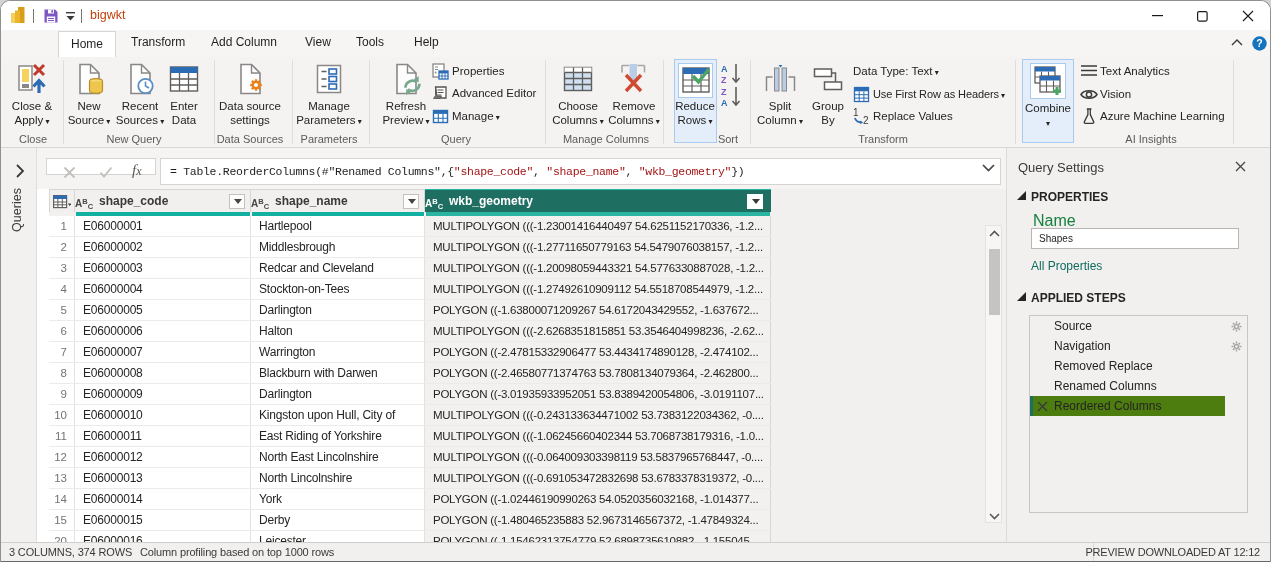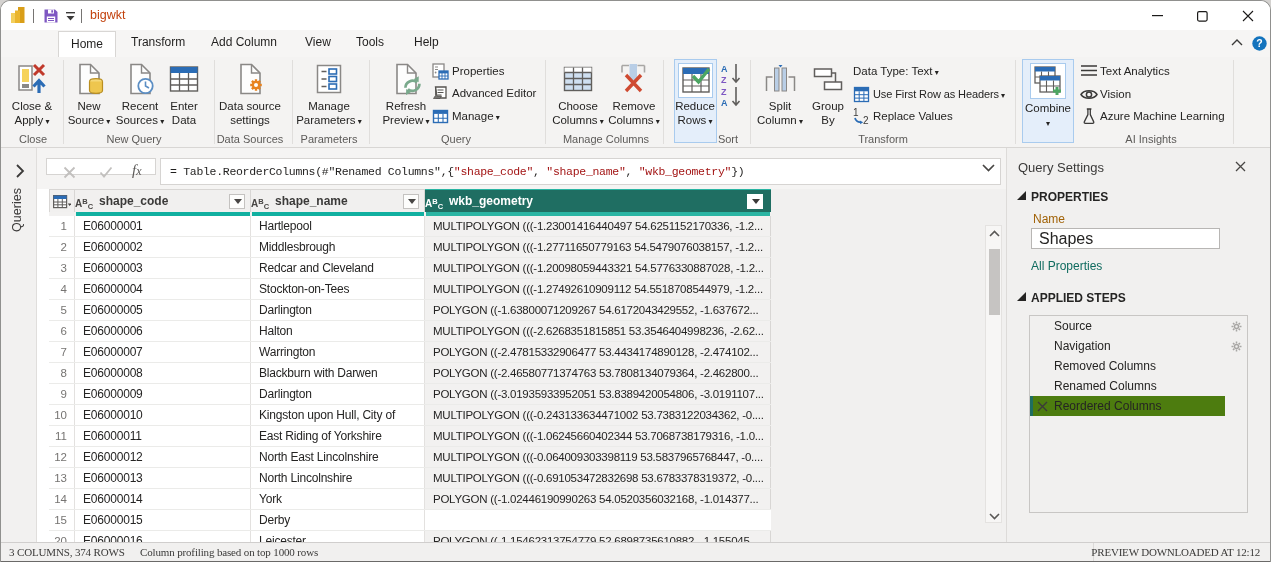--- a/index.html
+++ b/index.html
@@ -51,21 +51,21 @@
   .c2 { position:absolute; left:202px; top:0; width:174px; height:20px; font-size:12px; letter-spacing:-0.2px; color:#252423; line-height:20px; padding-left:8px; border-right:1px solid #e3e1df; overflow:hidden; white-space:nowrap; }
   .c3 { position:absolute; left:376px; top:0; width:346px; height:20px; font-size:11.5px; letter-spacing:-0.25px; color:#252423; line-height:20px; padding-left:8px; border-right:1px solid #d8d6d4; overflow:hidden; white-space:nowrap; background:#f2f1f0; }
   
   #vscroll { position:absolute; left:948px; top:36px; width:17px; height:298px; background:#f7f6f5; border:1px solid #e4e2e0; }
   
   #panel { position:absolute; left:1005px; top:147px; width:266px; height:394px; background:#f1f0ef; border-left:1px solid #dddbd9; }
   .ptri { position:absolute; }
   .phead { position:absolute; font-size:12px; font-weight:bold; color:#252423; }
   .step { position:absolute; left:0; width:195px; height:20px; font-size:12px; color:#252423; line-height:20px; padding-left:24px; }
   
-  #status { position:absolute; left:0; top:541px; width:100%; height:19px; background:#f1f0ef; border-top:1px solid #d0cecd;font-family:Liberation Serif, serif; }
+  #status { position:absolute; left:0; top:541px; width:100%; height:19px; background:#f1f0ef; border-top:1px solid #d0cecd; }
   #status div { position:absolute; top:3px; font-size:11px; color:#3b3a39; letter-spacing:-0.15px; white-space:nowrap; }
   #winbottom { position:absolute; left:0; top:560px; width:100%; height:2px; background:#6a6968; }
 </style>
 </head>
 <body>
 <div id="win">
 <div id="title">
   <svg class="abs" style="left:10px;top:6px" width="15" height="16" viewBox="0 0 15 16">
     <rect x="0" y="6" width="5.5" height="10" fill="#f3cf5c"></rect>
     <rect x="7" y="0" width="6.5" height="16" fill="#d99e18"></rect>
@@ -509,20 +509,21 @@
 <div class="row" style="top:300px">
         <div class="rn">14</div>
         <div class="c1">E06000014</div>
         <div class="c2">York</div>
         <div class="c3">POLYGON ((-1.02446190990263 54.0520356032168, -1.014377...</div>
       </div>
 <div class="row" style="top:321px">
         <div class="rn">15</div>
         <div class="c1">E06000015</div>
         <div class="c2">Derby</div>
+        <div class="c3">POLYGON ((-1.480465235883 52.9673146567372, -1.47849324...</div>
       </div>
 <div class="row" style="top:342px">
         <div class="rn">20</div>
         <div class="c1">E06000016</div>
         <div class="c2">Leicester</div>
         <div class="c3">POLYGON ((-1.15462313754779 52.6898735610882, -1.155045...</div>
       </div>
 <div id="vscroll">
 <svg class="abs" style="left:3px;top:4px" width="11" height="7" viewBox="0 0 11 7">
           <path d="M1 6 L5.5 1.5 L10 6" fill="none" stroke="#5a5856" stroke-width="1.6"></path>
@@ -535,43 +536,43 @@
 </div>
 <div id="panel">
 <div class="abs" style="left:11px;top:12px;font-size:13px;color:#3b3a39">Query Settings</div>
 <svg class="abs" style="left:228px;top:13px" width="11" height="11" viewBox="0 0 11 11">
         <path d="M1 1 L10 10 M10 1 L1 10" stroke="#484644" stroke-width="1.3"></path>
       </svg>
 <svg class="ptri" style="left:10px;top:43px" width="9" height="9" viewBox="0 0 9 9">
         <path d="M9 0 V9 H0 Z" fill="#252423"></path>
       </svg>
 <div class="phead" style="left:24px;top:42px">PROPERTIES</div>
-<div class="abs" style="left:26px;top:64px;font-size:12px;color:#a16207">Name</div>
-<div class="abs" style="left:24px;top:80px;width:189px;height:21px;background:#fff;border:1px solid #b8b6b4;font-size:16px;color:#252423;line-height:19px;padding-left:7px">Shapes</div>
+<div class="abs" style="left:26px;top:64px;font-size:16px;color:#15803d">Name</div>
+<div class="abs" style="left:24px;top:80px;width:208px;height:21px;background:#fff;border:1px solid #b8b6b4;font-size:10px;color:#252423;line-height:19px;padding-left:7px">Shapes</div>
 <div class="abs" style="left:24px;top:111px;font-size:12px;color:#0f6b5f">All Properties</div>
 <svg class="ptri" style="left:10px;top:144px" width="9" height="9" viewBox="0 0 9 9">
         <path d="M9 0 V9 H0 Z" fill="#252423"></path>
       </svg>
 <div class="phead" style="left:24px;top:143px">APPLIED STEPS</div>
 <div class="abs" style="left:22px;top:167px;width:219px;height:198px;border:1px solid #c8c6c4;background:#f1f0ef">
   <div class="step" style="top:0">Source</div>
   <svg class="abs" style="left:201px;top:5px" width="11" height="11" viewBox="0 0 11 11">
           <circle cx="5.5" cy="5.5" r="2" fill="none" stroke="#a8a6a4" stroke-width="1.4"></circle>
           <g stroke="#a8a6a4" stroke-width="1.5">
             <path d="M5.5 0.5 V2.5 M5.5 8.5 V10.5 M0.5 5.5 H2.5 M8.5 5.5 H10.5 M2 2 L3.4 3.4 M7.6 7.6 L9 9 M9 2 L7.6 3.4 M3.4 7.6 L2 9"></path>
           </g>
         </svg>
   <div class="step" style="top:20px">Navigation</div>
   <svg class="abs" style="left:201px;top:25px" width="11" height="11" viewBox="0 0 11 11">
           <circle cx="5.5" cy="5.5" r="2" fill="none" stroke="#a8a6a4" stroke-width="1.4"></circle>
           <g stroke="#a8a6a4" stroke-width="1.5">
             <path d="M5.5 0.5 V2.5 M5.5 8.5 V10.5 M0.5 5.5 H2.5 M8.5 5.5 H10.5 M2 2 L3.4 3.4 M7.6 7.6 L9 9 M9 2 L7.6 3.4 M3.4 7.6 L2 9"></path>
           </g>
         </svg>
-  <div class="step" style="top:40px">Removed Columns</div>
+  <div class="step" style="top:40px">Removed Replace</div>
   <div class="step" style="top:60px">Renamed Columns</div>
   <div class="step" style="top:80px;background:#4d7c0f">Reordered Columns</div>
   <div class="abs" style="left:0;top:80px;width:3px;height:20px;background:#1f6e62"></div>
   <svg class="abs" style="left:7px;top:85px" width="11" height="11" viewBox="0 0 11 11">
           <path d="M1 1 L10 10 M10 1 L1 10" stroke="#3b3a39" stroke-width="1.4"></path>
         </svg>
 </div>
 </div>
 
 <div id="status">

